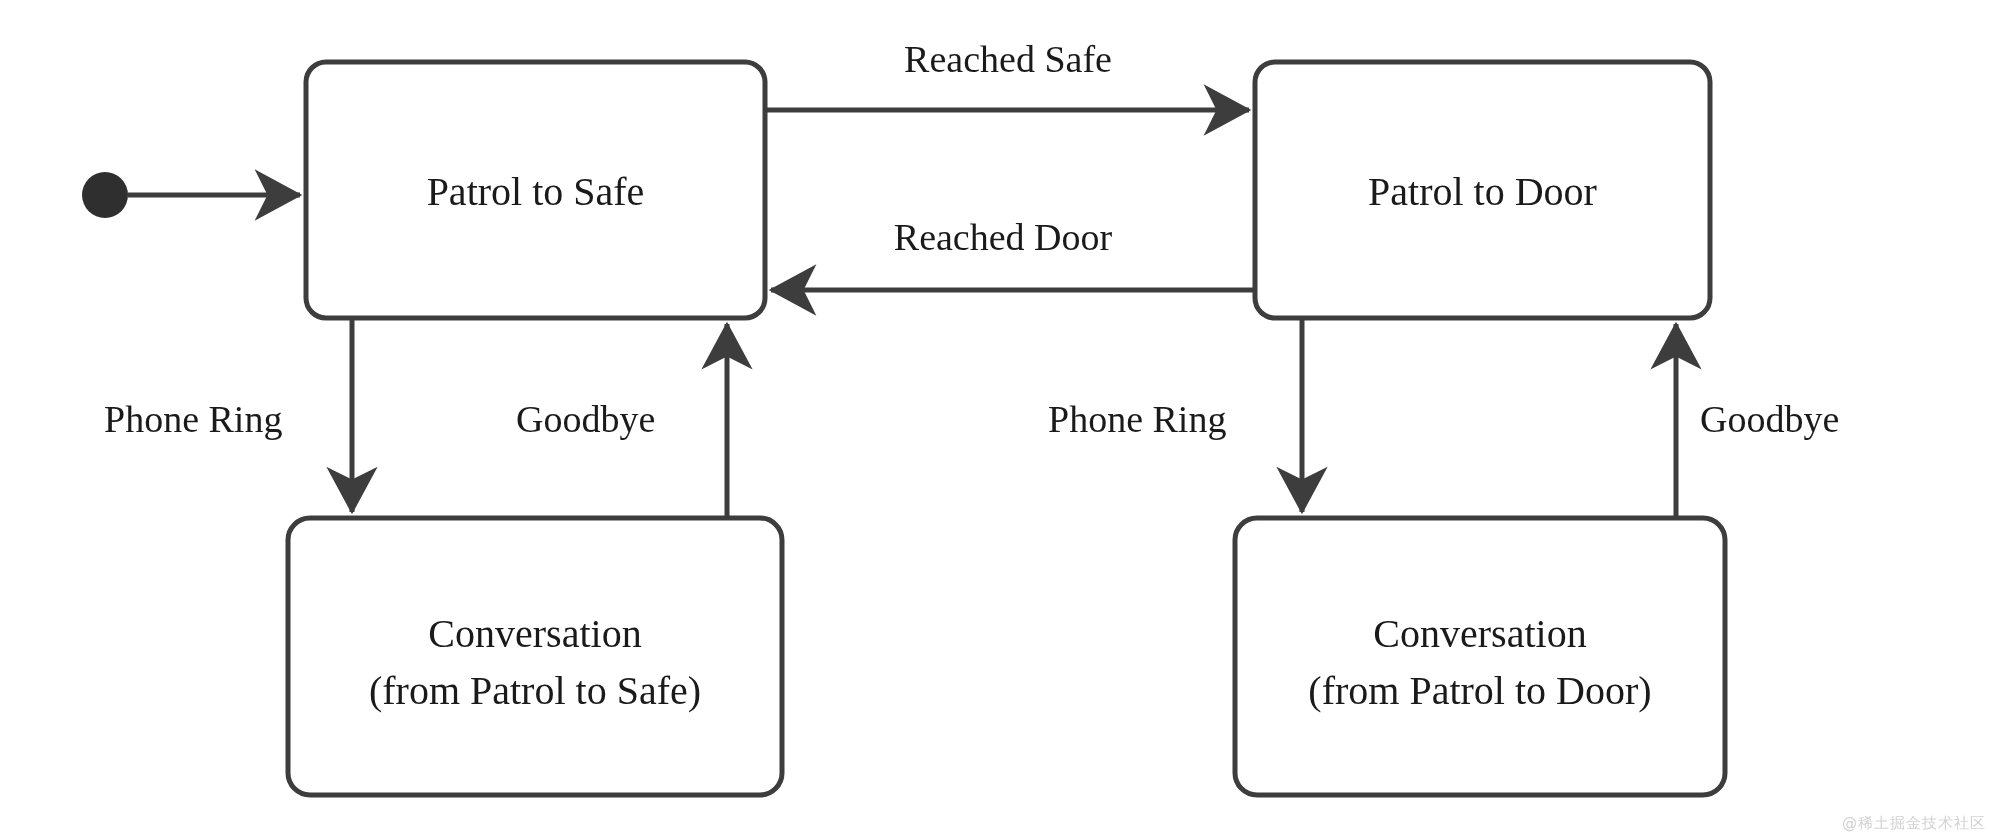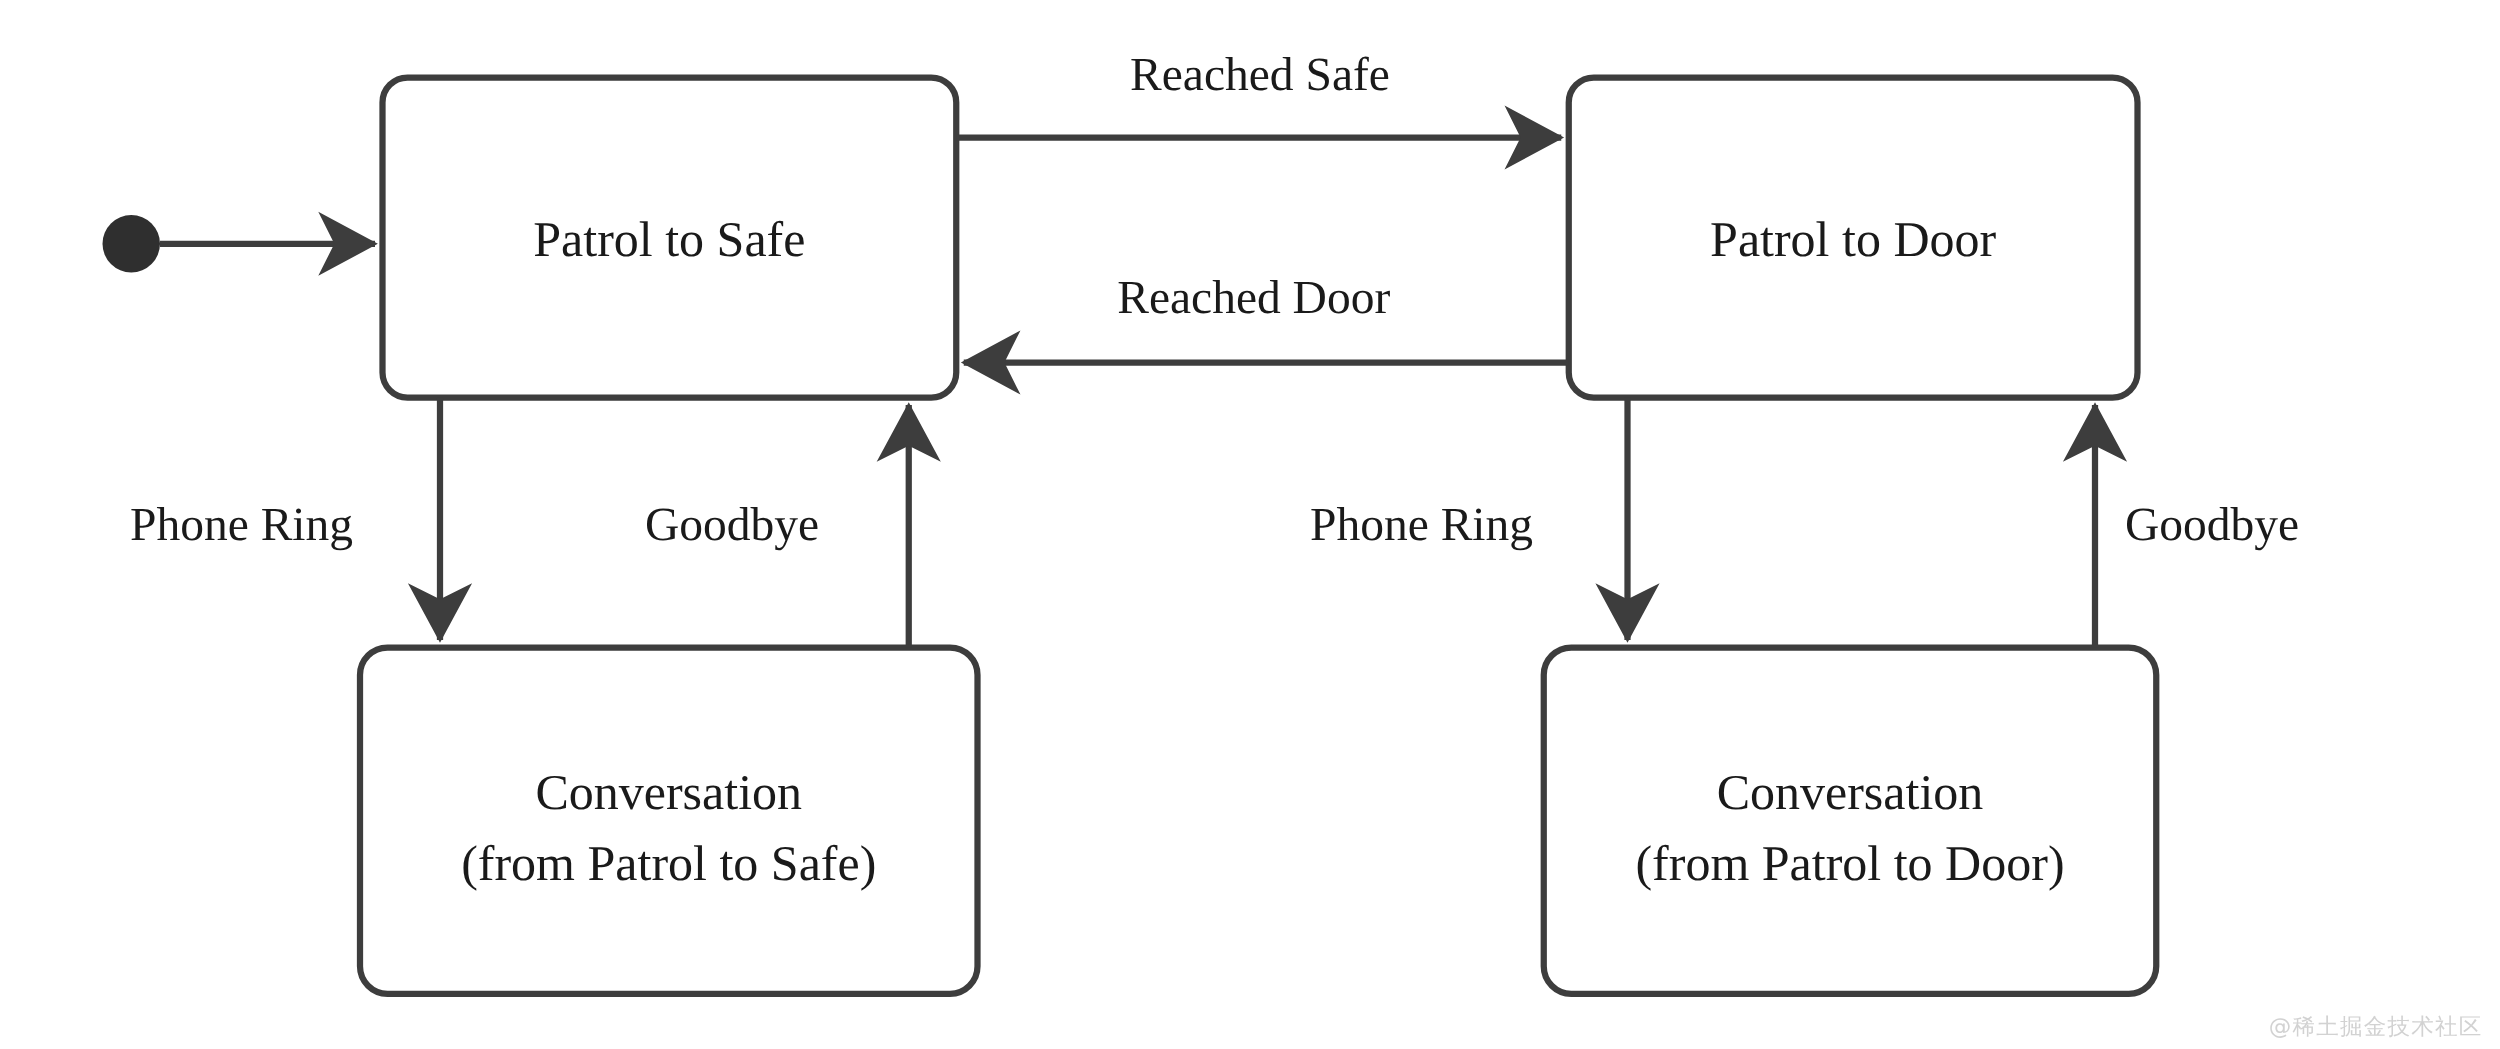--- a/index.html
+++ b/index.html
@@ -12,21 +12,21 @@
       font-size:40px; fill:#1a1a1a; text-anchor:middle;
       dominant-baseline:middle;
   }
   .edge-label{
       font-family:"Liberation Serif","DejaVu Serif",serif;
       font-size:38px; fill:#1a1a1a;
   }
   .watermark{
       position:absolute; right:14px; bottom:6px;
       font-family:"DejaVu Sans","Liberation Sans",sans-serif;
-      font-size:18px; color:#d2d2d2; letter-spacing:1px;
+      font-size:15px; color:#d2d2d2; letter-spacing:1px;
       white-space:nowrap; user-select:none;
   }
 </style>
 </head>
 <body>
 
 <div id="canvas">
 
   <svg id="diagram" viewBox="0 0 2000 839">
     <defs>

